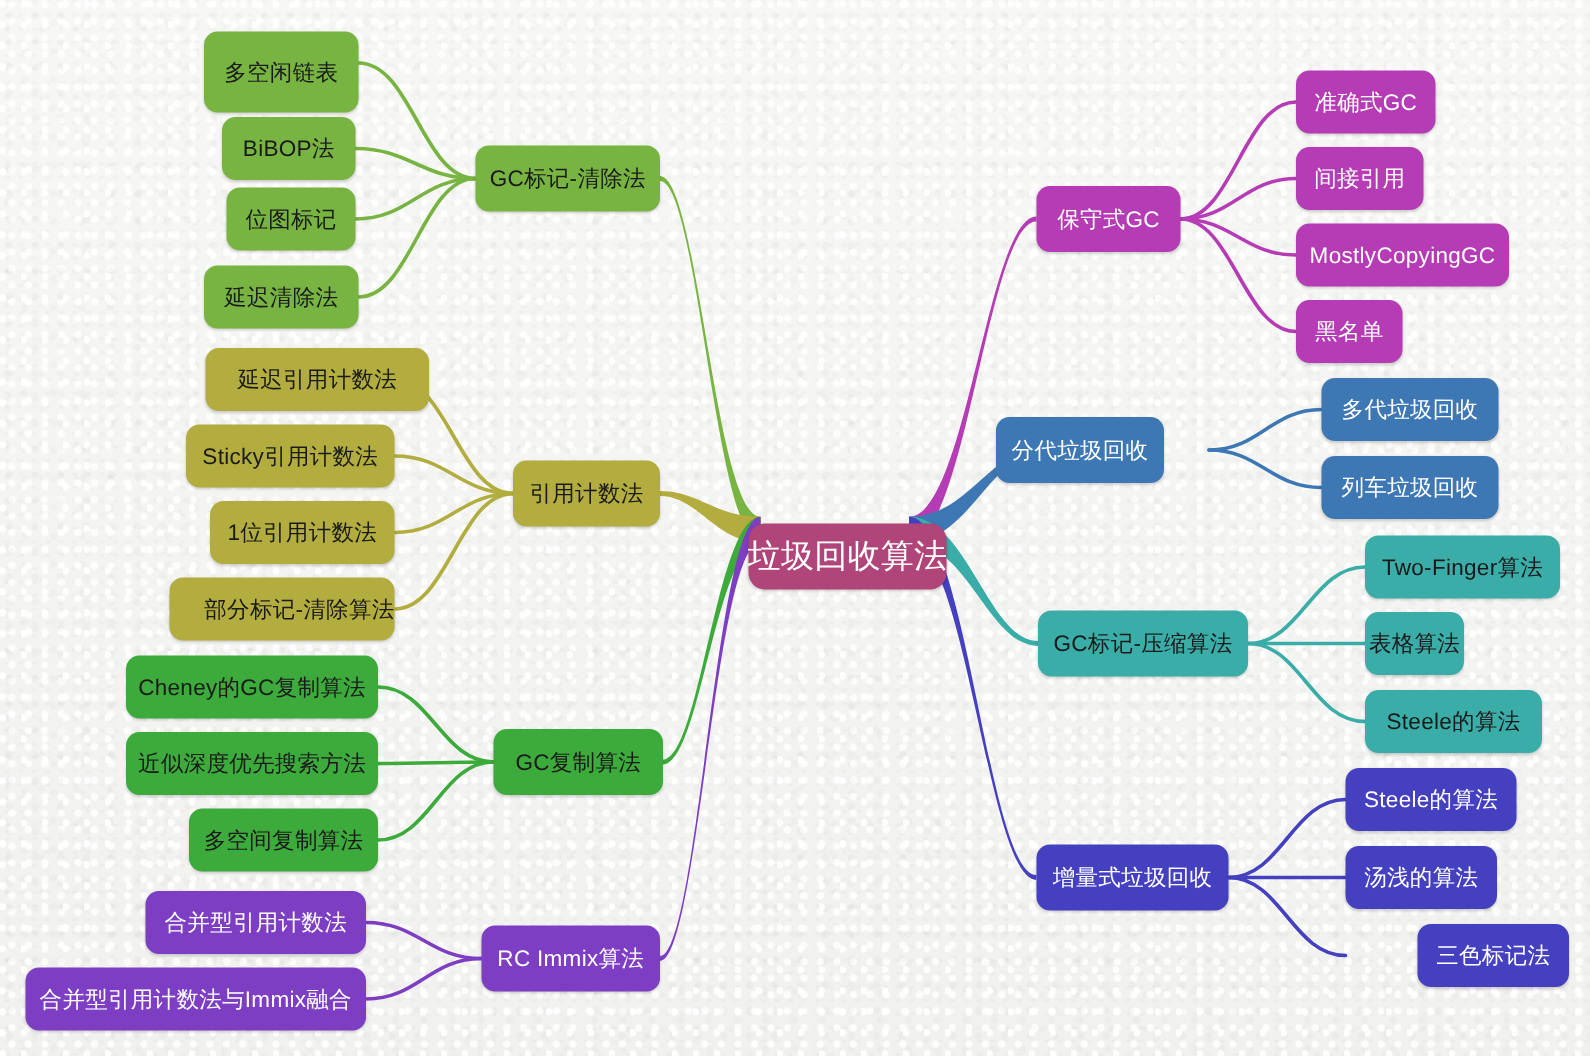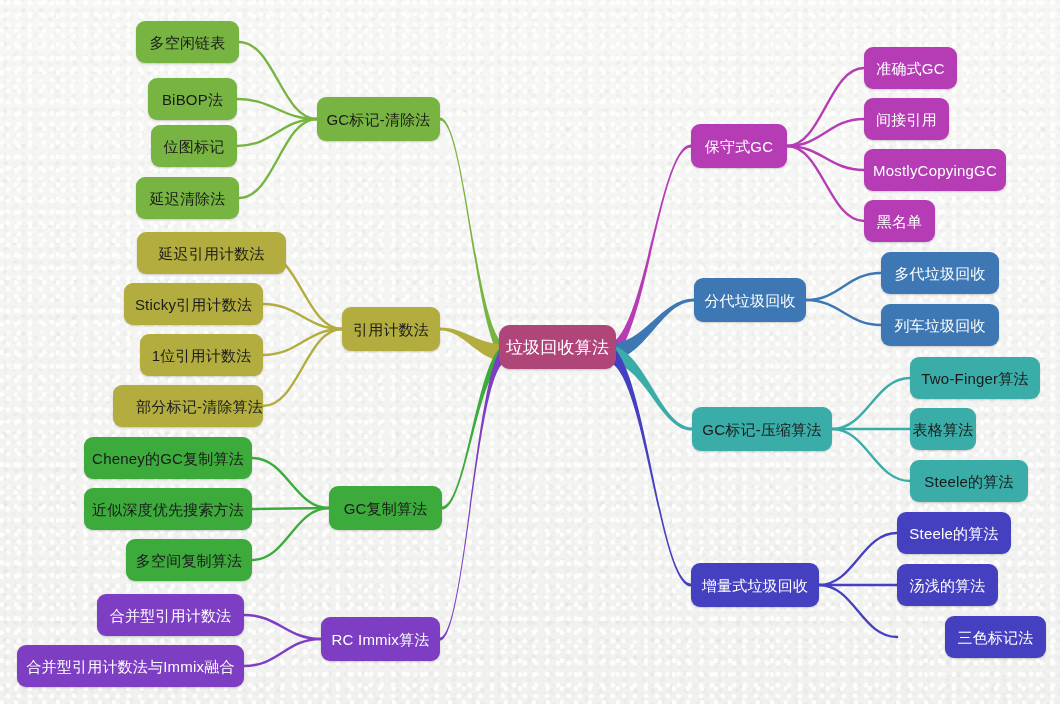--- a/index.html
+++ b/index.html
@@ -84,21 +84,21 @@
       <path d="M 832 429 C 867.1 429, 874.9 378, 910 378" fill="none" stroke="#3aada8" stroke-width="2.4" stroke-linecap="round"></path>
       <path d="M 832 429 C 867.1 429, 874.9 429, 910 429" fill="none" stroke="#3aada8" stroke-width="2.4" stroke-linecap="round"></path>
       <path d="M 832 429 C 867.1 429, 874.9 481, 910 481" fill="none" stroke="#3aada8" stroke-width="2.4" stroke-linecap="round"></path>
       <path d="M 819 585 C 854.1 585, 861.9 533, 897 533" fill="none" stroke="#4540c0" stroke-width="2.4" stroke-linecap="round"></path>
       <path d="M 819 585 C 854.1 585, 861.9 585, 897 585" fill="none" stroke="#4540c0" stroke-width="2.4" stroke-linecap="round"></path>
       <path d="M 819 585 C 854.1 585, 861.9 637, 897 637" fill="none" stroke="#4540c0" stroke-width="2.4" stroke-linecap="round"></path>
     </svg>
 <div class="node" style="left: 317px; top: 97px; width: 123px; height: 44px; background: rgb(120, 180, 66); color: rgb(26, 26, 26); font-size: 15px;">
       <span>GC标记-清除法</span>
     </div>
-    <div class="node" style="left: 136px; top: 21px; width: 103px; height: 42px; background: rgb(120, 180, 66); color: rgb(26, 26, 26); font-size: 15px;">
+    <div class="node" style="left: 136px; top: 21px; width: 103px; height: 54px; background: rgb(120, 180, 66); color: rgb(26, 26, 26); font-size: 15px;">
       <span>多空闲链表</span>
     </div>
     <div class="node" style="left: 148px; top: 78px; width: 89px; height: 42px; background: rgb(120, 180, 66); color: rgb(26, 26, 26); font-size: 15px;">
       <span>BiBOP法</span>
     </div>
     <div class="node" style="left: 151px; top: 125px; width: 86px; height: 42px; background: rgb(120, 180, 66); color: rgb(26, 26, 26); font-size: 15px;">
       <span>位图标记</span>
     </div>
     <div class="node" style="left: 136px; top: 177px; width: 103px; height: 42px; background: rgb(120, 180, 66); color: rgb(26, 26, 26); font-size: 15px;">
       <span>延迟清除法</span>
@@ -147,21 +147,21 @@
     </div>
     <div class="node" style="left: 864px; top: 98px; width: 85px; height: 42px; background: rgb(181, 60, 181); color: rgb(255, 255, 255); font-size: 15px;">
       <span>间接引用</span>
     </div>
     <div class="node" style="left: 864px; top: 149px; width: 142px; height: 42px; background: rgb(181, 60, 181); color: rgb(255, 255, 255); font-size: 15px;">
       <span>MostlyCopyingGC</span>
     </div>
     <div class="node" style="left: 864px; top: 200px; width: 71px; height: 42px; background: rgb(181, 60, 181); color: rgb(255, 255, 255); font-size: 15px;">
       <span>黑名单</span>
     </div>
-    <div class="node" style="left: 694px; top: 278px; width: 112px; height: 44px; background: rgb(61, 120, 180); color: rgb(255, 255, 255); font-size: 15px;">
+    <div class="node" style="left: 664px; top: 278px; width: 112px; height: 44px; background: rgb(61, 120, 180); color: rgb(255, 255, 255); font-size: 15px;">
       <span>分代垃圾回收</span>
     </div>
     <div class="node" style="left: 881px; top: 252px; width: 118px; height: 42px; background: rgb(61, 120, 180); color: rgb(255, 255, 255); font-size: 15px;">
       <span>多代垃圾回收</span>
     </div>
     <div class="node" style="left: 881px; top: 304px; width: 118px; height: 42px; background: rgb(61, 120, 180); color: rgb(255, 255, 255); font-size: 15px;">
       <span>列车垃圾回收</span>
     </div>
     <div class="node" style="left: 692px; top: 407px; width: 140px; height: 44px; background: rgb(58, 173, 168); color: rgb(26, 26, 26); font-size: 15px;">
       <span>GC标记-压缩算法</span>
@@ -180,16 +180,16 @@
     </div>
     <div class="node" style="left: 897px; top: 512px; width: 114px; height: 42px; background: rgb(69, 64, 192); color: rgb(255, 255, 255); font-size: 15px;">
       <span>Steele的算法</span>
     </div>
     <div class="node" style="left: 897px; top: 564px; width: 101px; height: 42px; background: rgb(69, 64, 192); color: rgb(255, 255, 255); font-size: 15px;">
       <span>汤浅的算法</span>
     </div>
     <div class="node" style="left: 897px; top: 616px; width: 101px; height: 42px; background: rgb(69, 64, 192); color: rgb(255, 255, 255); font-size: 15px; margin-left: 48px;">
       <span>三色标记法</span>
     </div>
-    <div class="node root" style="left: 499px; top: 325px; width: 117px; height: 44px; background: rgb(176, 69, 122); color: rgb(255, 255, 255); font-size: 17px;">
+    <div class="node root" style="left: 499px; top: 349px; width: 132px; height: 44px; background: rgb(176, 69, 122); color: rgb(255, 255, 255); font-size: 22px;">
       <span>垃圾回收算法</span>
     </div>
   </div>
 
 </body></html>

